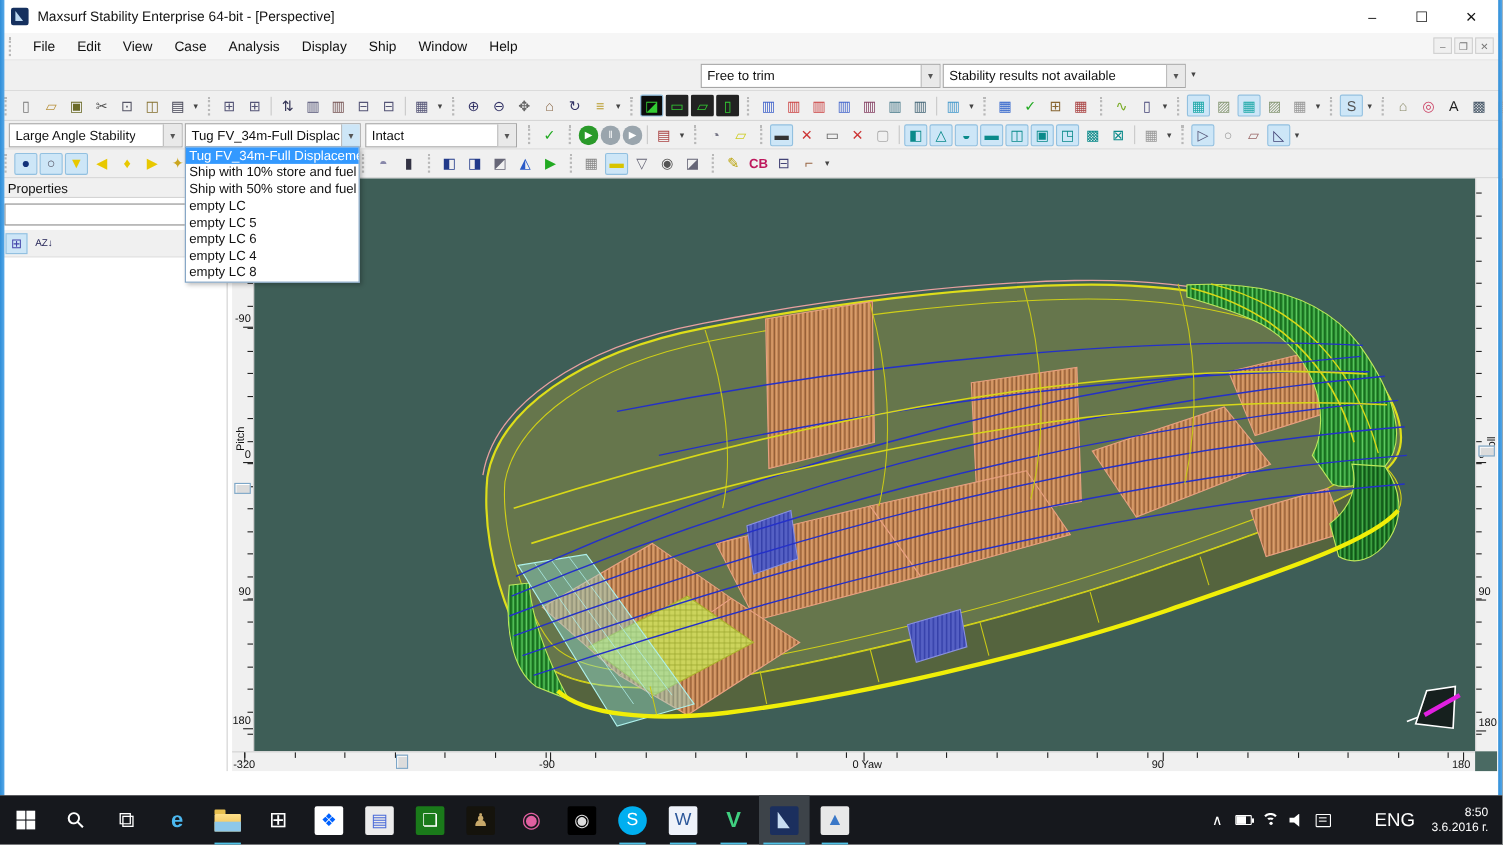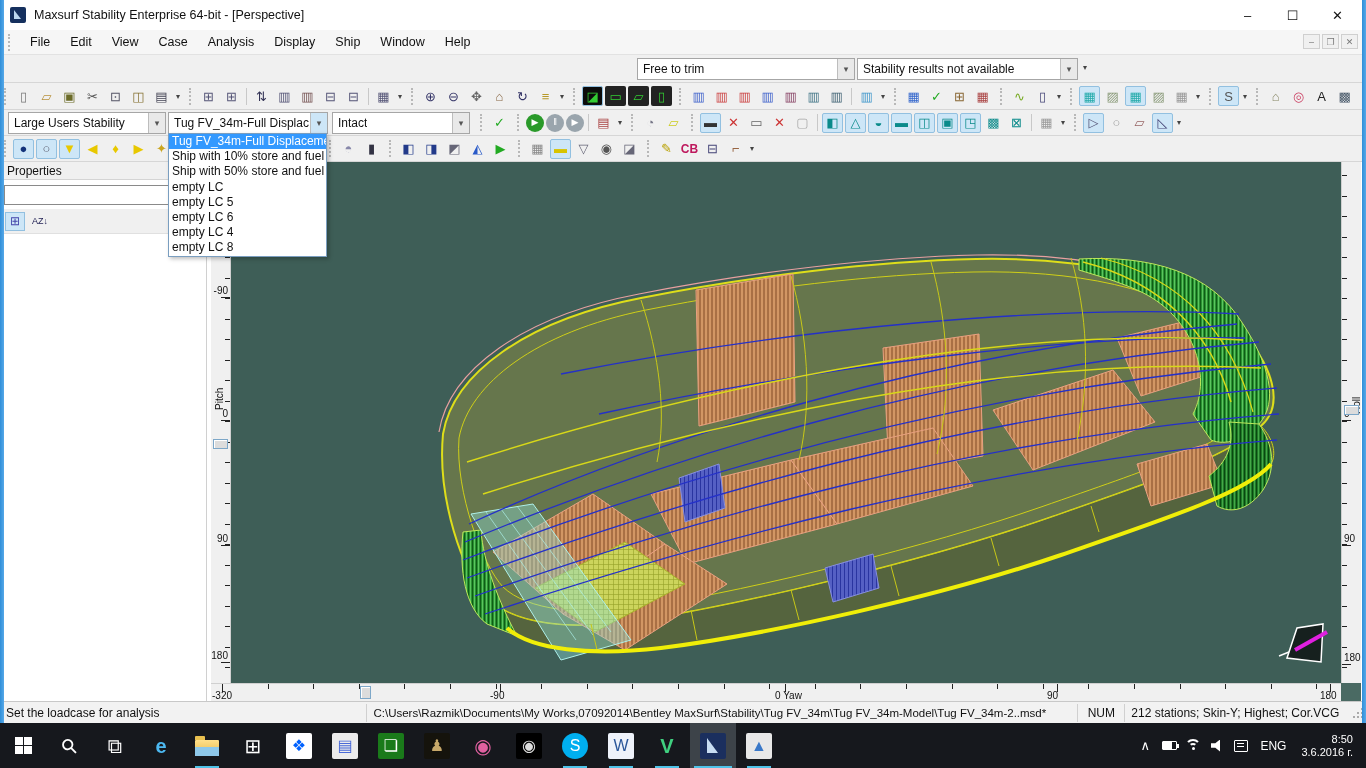--- a/index.html
+++ b/index.html
@@ -98,21 +98,21 @@
   .batt{width:15px;height:9px;border:1px solid #fff;border-radius:1px;position:relative;background:linear-gradient(90deg,#fff 70%,transparent 70%);}
   .batt:after{content:"";position:absolute;right:-3px;top:2px;width:2px;height:4px;background:#fff;}
   .wifi{width:16px;height:13px;position:relative;overflow:hidden;}
   .wifi i{position:absolute;border:2px solid #fff;border-radius:50%;border-color:#fff transparent transparent transparent;}
   .wifi .w1{left:0;top:0;width:16px;height:16px;}
   .wifi .w2{left:4px;top:4px;width:8px;height:8px;}
   .wifi .w3{left:7px;top:8px;width:3px;height:3px;background:#fff;border:none;border-radius:50%;}
   .spk{width:13px;height:12px;background:#fff;clip-path:polygon(0 32%,34% 32%,70% 0,70% 100%,34% 68%,0 68%);}
   .act{width:14px;height:12px;border:1.5px solid #fff;border-radius:1px;position:relative;}
   .act:after{content:"";position:absolute;left:2px;top:2px;width:7px;height:1.5px;background:#fff;box-shadow:0 3px 0 #fff;}
-  .lang{font-size:12px;padding:0 7px;}
+  .lang{font-size:17px;padding:0 7px;margin-left:28px;}
   .clock{font-size:11px;text-align:right;line-height:13px;padding:0 8px;}
   .showdesk{width:5px;border-left:1px solid #3a3d44;}
 </style>
 </head>
 <body>
 
 <div class="screen">
 
   <div class="frame lf"></div>
   <div class="frame rt"></div>
@@ -247,21 +247,21 @@
         <span class="tbi" style="color: rgb(136, 136, 102);">⌂</span>
         <span class="tbi" style="color: rgb(204, 68, 102);">◎</span>
         <span class="tbi" style="color: rgb(34, 34, 34);">A</span>
         <span class="tbi" style="color: rgb(68, 85, 102);">▩</span>
         <span class="tbi" style="color: rgb(170, 119, 85);">▤</span>
       </div>
     </div>
 
   <div class="tbrow" style="top:110px;height:26px;">
     <div class="combo" style="left:8px;top:2px;width:158px;">
-      <span class="val">Large Users Stability</span>
+      <span class="val">Large Angle Stability</span>
       <span class="arrow">▾</span>
     </div>
     <div class="combo" style="left:168px;top:2px;width:160px;">
       <span class="val">Tug FV_34m-Full Displacer</span>
       <span class="arrow pressed">▾</span>
     </div>
     <div class="combo" style="left:332px;top:2px;width:138px;">
       <span class="val">Intact</span>
       <span class="arrow">▾</span>
     </div>
@@ -586,27 +586,20 @@
       <div class="dditem sel">Tug FV_34m-Full Displaceme</div>
       <div class="dditem">Ship with 10% store and fuel</div>
       <div class="dditem">Ship with 50% store and fuel</div>
       <div class="dditem">empty LC</div>
       <div class="dditem">empty LC 5</div>
       <div class="dditem">empty LC 6</div>
       <div class="dditem">empty LC 4</div>
       <div class="dditem">empty LC 8</div>
     </div>
 
-  <div class="statusbar">
-    <div class="sb-cell sb-msg">Set the loadcase for analysis</div>
-    <div class="sb-cell sb-path">C:\Users\Razmik\Documents\My Works,07092014\Bentley MaxSurf\Stability\Tug FV_34m\Tug FV_34m-Model\Tug FV_34m-2..msd*</div>
-    <div class="sb-cell sb-num">NUM</div>
-    <div class="sb-cell sb-info" style="border-right:none;">212 stations; Skin-Y; Highest; Cor.VCG</div>
-    <div class="sb-grip"></div>
-  </div>
 
   <div class="taskbar">
     <div id="tb-apps" style="display:flex;">
         <div class="tba">
           <div class="winlogo">
             <div></div>
             <div></div>
             <div></div>
             <div></div>
           </div>

